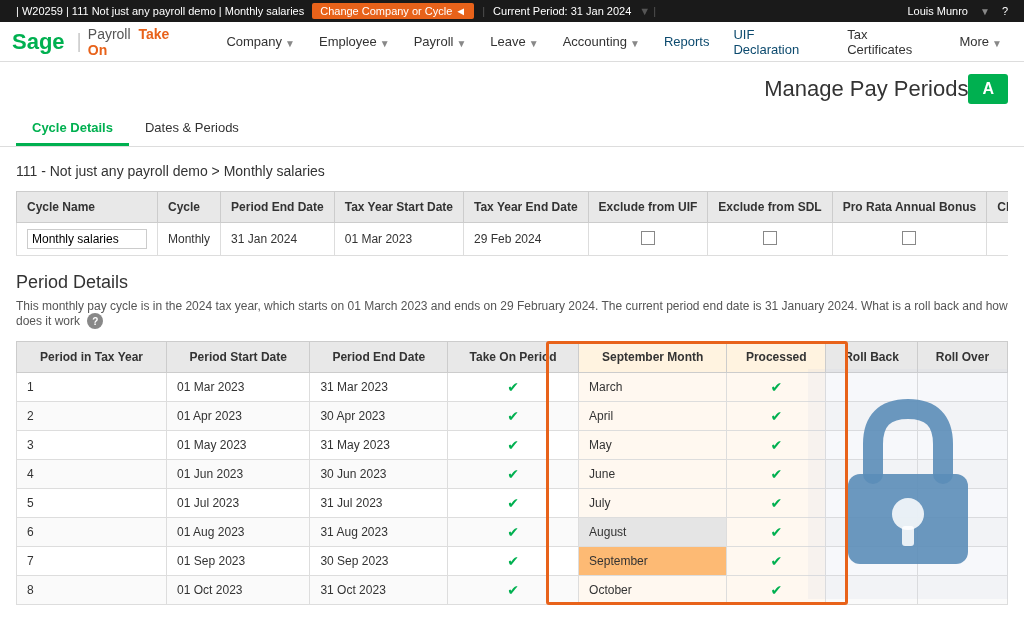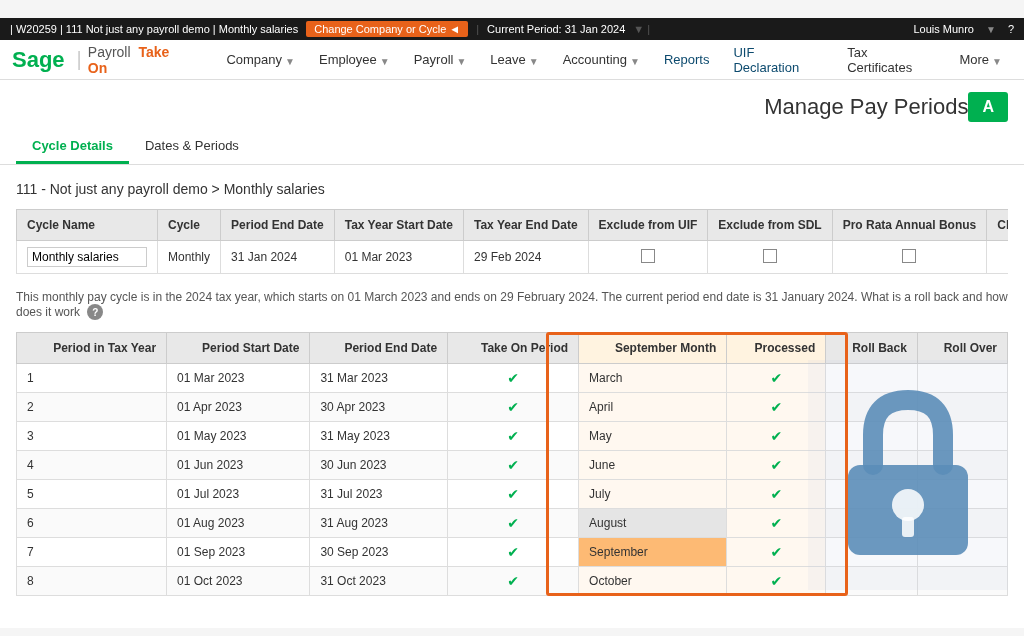--- a/index.html
+++ b/index.html
@@ -3,26 +3,25 @@
   <meta charset="utf-8">
   <style>
     * { box-sizing: border-box; margin: 0; padding: 0; }
     body { font-family: Arial, sans-serif; font-size: 13px; color: #333; background: #f5f5f5; width: 1024px; overflow-x: hidden; }
 
     
     .top-bar {
       background: #1a1a1a;
       color: #fff;
       font-size: 11px;
-      padding: 4px 10px;
+      padding: 4px 16px;
       display: flex;
       align-items: center;
       gap: 8px;
       height: 22px;
-      margin-top: 18px;
     }
     .top-bar-separator { color: #555; }
     .top-bar-btn {
       background: #e8621a;
       color: #fff;
       border: none;
       padding: 2px 8px;
       font-size: 11px;
       cursor: pointer;
       border-radius: 2px;
@@ -125,21 +124,21 @@
     .period-details-desc .help-icon {
       display: inline-flex; align-items: center; justify-content: center;
       width: 16px; height: 16px; border-radius: 50%;
       background: #888; color: #fff; font-size: 10px; font-weight: bold;
       cursor: pointer; margin-left: 4px;
     }
     .period-table { border-collapse: collapse; width: 100%; font-size: 12px; }
     .period-table thead tr { background: #e8e8e8; }
     .period-table thead th {
       padding: 8px 10px;
-      text-align: right;
+      text-align: center;
       border: 1px solid #ccc;
       font-weight: bold;
       white-space: nowrap;
     }
     .period-table tbody tr { background: #fff; }
     .period-table tbody tr:nth-child(even) { background: #fafafa; }
     .period-table tbody td {
       padding: 6px 10px;
       border: 1px solid #ddd;
       text-align: left;
@@ -242,20 +241,21 @@
           <td class="checkbox-cell"><div class="checkbox-box"></div></td>
           <td class="checkbox-cell"><div class="checkbox-box"></div></td>
           <td class="checkbox-cell"><div class="checkbox-box"></div></td>
           <td class="checkbox-cell"></td>
 
         </tr>
       </tbody>
     </table>
   </div>
 
+  <div class="period-details-title">Period Details</div>
   <div class="period-details-desc">
     <span>This monthly pay cycle is in the 2024 tax year, which starts on 01 March 2023 and ends on 29 February 2024. The current period end date is 31 January 2024. What is a roll back and how does it work</span>
     <span class="help-icon">?</span>
   </div>
 
   <div class="period-table-container" style="position:relative;">
     <div class="table-wrapper">
       <table class="period-table">
         <thead>
           <tr>

